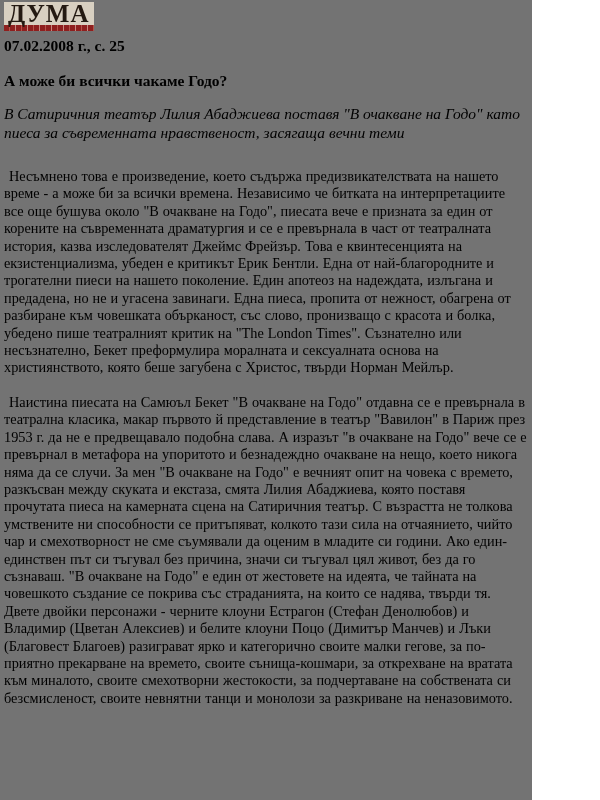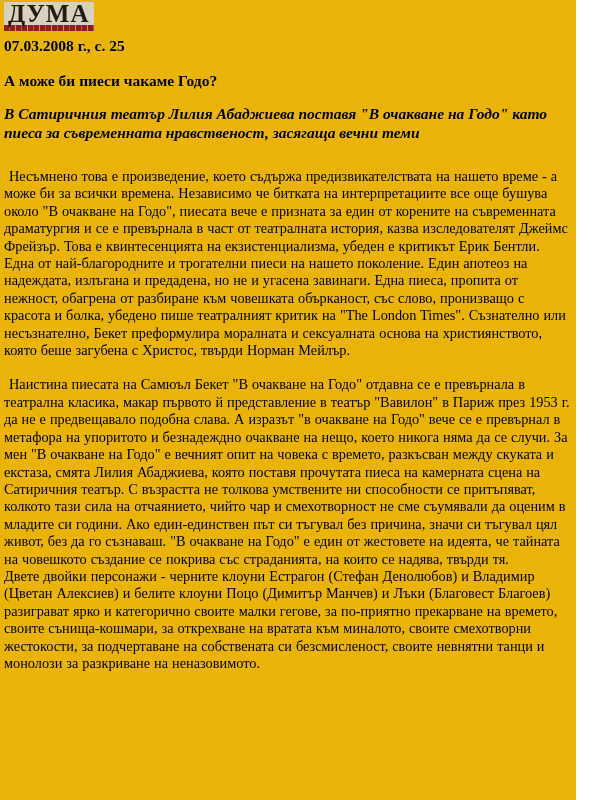--- a/index.html
+++ b/index.html
@@ -2,26 +2,26 @@
 <html lang="bg"><head>
 <meta charset="utf-8">
 <style>
   html, body {
     margin: 0;
     padding: 0;
     background: #ffffff;
   }
   .page {
     position: relative;
-    width: 576px;
+    width: 532px;
     height: 800px;
     box-sizing: border-box;
     padding: 2px 4px 0 4px;
     overflow: hidden;
-    background: #eab308;
+    background: #737373;
     color: #000000;
     font-family: "Liberation Serif", "DejaVu Serif", serif;
   }
   .masthead-logo {
     display: inline-block;
     vertical-align: top;
   }
   .logo-text {
     display: block;
     background: #d8d0c1;
@@ -51,21 +51,21 @@
     line-height: 16px;
   }
   .headline {
     margin-top: 18px;
     font-weight: bold;
     font-size: 15.5px;
     line-height: 17px;
   }
   .subhead {
     margin-top: 15px;
-    font-weight: bold;
+    font-weight: normal;
     font-style: italic;
     font-size: 15.5px;
     line-height: 19px;
     max-width: 568px;
   }
   .article-body {
     margin-top: 26px;
   }
   .article-body p {
     margin: 0;
@@ -83,23 +83,23 @@
 </head>
 <body>
 
 <div class="page">
 
   <div class="masthead-logo">
     <span class="logo-text">ДУМА</span>
     <span class="logo-bar"></span>
   </div>
 
-  <div class="date-line">07.03.2008 г., с. 25</div>
+  <div class="date-line">07.02.2008 г., с. 25</div>
 
-  <div class="headline">А може би пиеси чакаме Годо?</div>
+  <div class="headline">А може би всички чакаме Годо?</div>
 
   <div class="subhead">В Сатиричния театър Лилия Абаджиева поставя "В очакване на Годо" като пиеса за съвременната нравственост, засягаща вечни теми</div>
 
   <div class="article-body">
     <p class="para-indent para-gap">Несъмнено това е произведение, което съдържа предизвикателствата на нашето време - а може би за всички времена. Независимо че битката на интерпретациите все още бушува около "В очакване на Годо", пиесата вече е призната за един от корените на съвременната драматургия и се е превърнала в част от театралната история, казва изследователят Джеймс Фрейзър. Това е квинтесенцията на екзистенциализма, убеден е критикът Ерик Бентли. Една от най-благородните и трогателни пиеси на нашето поколение. Един апотеоз на надеждата, излъгана и предадена, но не и угасена завинаги. Една пиеса, пропита от нежност, обагрена от разбиране към човешката обърканост, със слово, пронизващо с красота и болка, убедено пише театралният критик на "The London Times". Съзнателно или несъзнателно, Бекет преформулира моралната и сексуалната основа на християнството, която беше загубена с Христос, твърди Норман Мейлър.</p>
     <p class="para-indent">Наистина пиесата на Самюъл Бекет "В очакване на Годо" отдавна се е превърнала в театрална класика, макар първото й представление в театър "Вавилон" в Париж през 1953 г. да не е предвещавало подобна слава. А изразът "в очакване на Годо" вече се е превърнал в метафора на упоритото и безнадеждно очакване на нещо, което никога няма да се случи. За мен "В очакване на Годо" е вечният опит на човека с времето, разкъсван между скуката и екстаза, смята Лилия Абаджиева, която поставя прочутата пиеса на камерната сцена на Сатиричния театър. С възрастта не толкова умствените ни способности се притъпяват, колкото тази сила на отчаянието, чийто чар и смехотворност не сме съумявали да оценим в младите си години. Ако един-единствен път си тъгувал без причина, значи си тъгувал цял живот, без да го съзнаваш. "В очакване на Годо" е един от жестовете на идеята, че тайната на човешкото създание се покрива със страданията, на които се надява, твърди тя.</p>
     <p>Двете двойки персонажи - черните клоуни Естрагон (Стефан Денолюбов) и Владимир (Цветан Алексиев) и белите клоуни Поцо (Димитър Манчев) и Лъки (Благовест Благоев) разиграват ярко и категорично своите малки гегове, за по-приятно прекарване на времето, своите сънища-кошмари, за открехване на вратата към миналото, своите смехотворни жестокости, за подчертаване на собствената си безсмисленост, своите невнятни танци и монолози за разкриване на неназовимото.</p>
   </div>
 
 </div>

